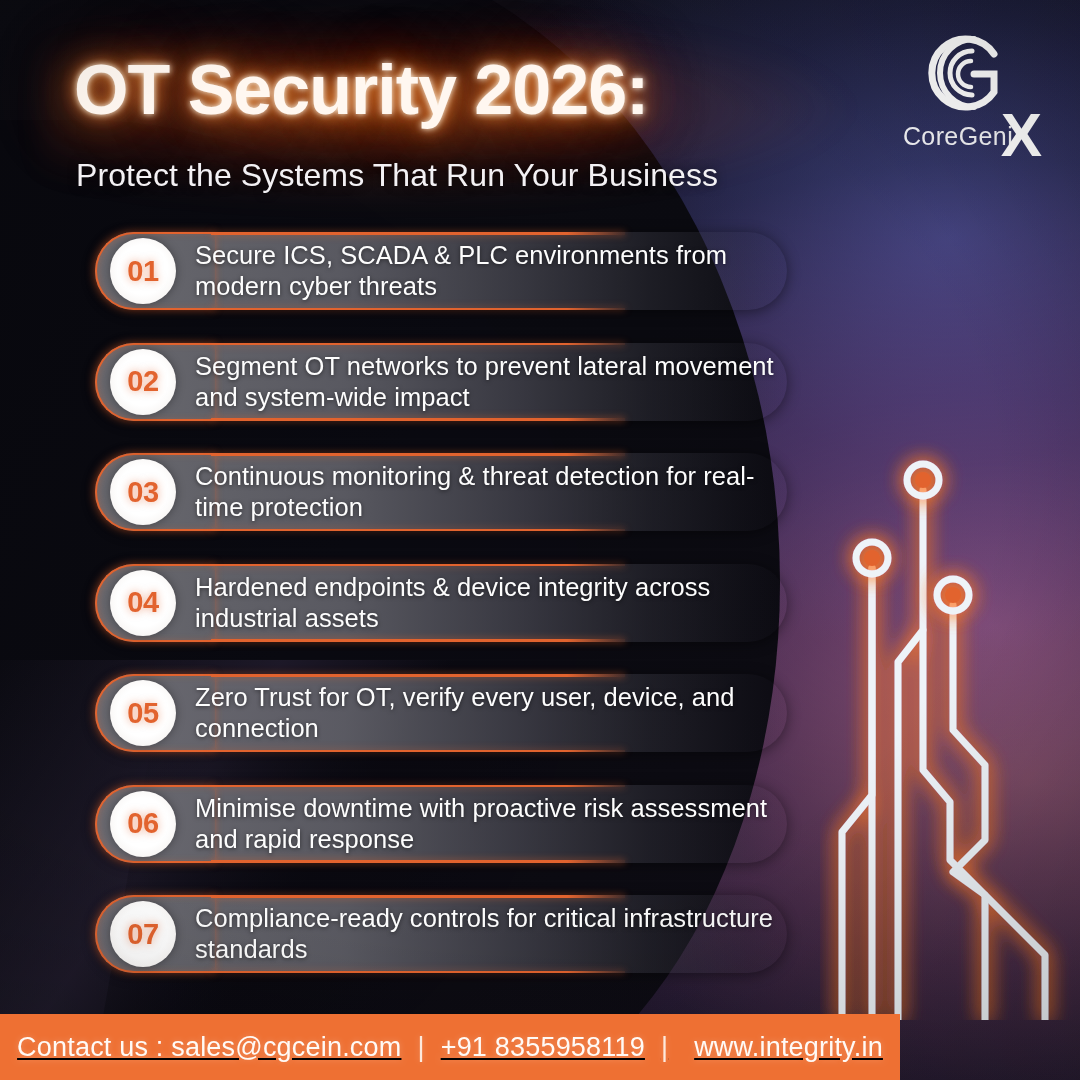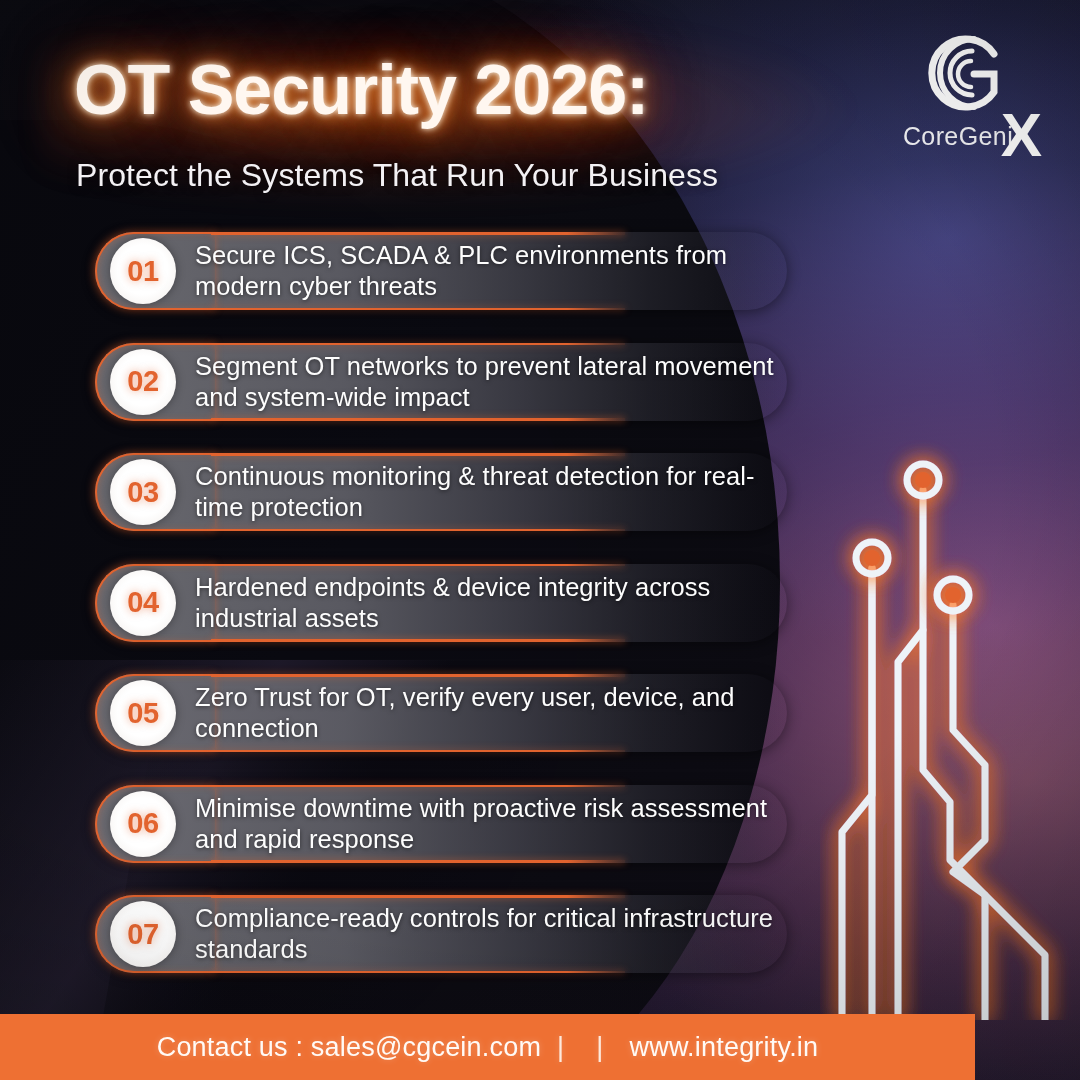--- a/index.html
+++ b/index.html
@@ -159,24 +159,25 @@
     color:#fdfdfd; letter-spacing:0.05px;
     text-shadow:0 1px 4px rgba(0,0,0,0.55);
   }
 
   
   .circuit { position:absolute; right:0; top:440px; width:260px; height:580px; }
 
   
   .footer {
     position:absolute; left:0; bottom:0;
-    width:975px; height:66px;
+    width:900px; height:66px;
     background:#ee7033;
     display:flex; align-items:center; justify-content:center;
     gap:0;
+    text-decoration:underline;
   }
   .footer-inner {
     display:flex; align-items:center;
     font-size:27px; font-weight:400; color:#fffaf6;
     letter-spacing:0.2px;
     text-shadow:0 0 6px rgba(255,255,255,0.25);
   }
   .footer-sep { padding:0 16px; color:#fff4ec; opacity:0.92; }
   .footer-pad-l { padding-left:10px; }
 </style>
@@ -321,18 +322,19 @@
         <div class="card-text">Compliance-ready controls for critical infrastructure standards</div>
       </div>
     </div>
 
   <div class="bg-vignette"></div>
 
   <div class="footer">
     <div class="footer-inner">
       <span>Contact us : sales@cgcein.com</span>
       <span class="footer-sep">|</span>
+      <span>+91 8355958119</span>
       <span class="footer-sep">|</span>
       <span class="footer-pad-l">www.integrity.in</span>
     </div>
   </div>
 
 </div>
 
 </body></html>

